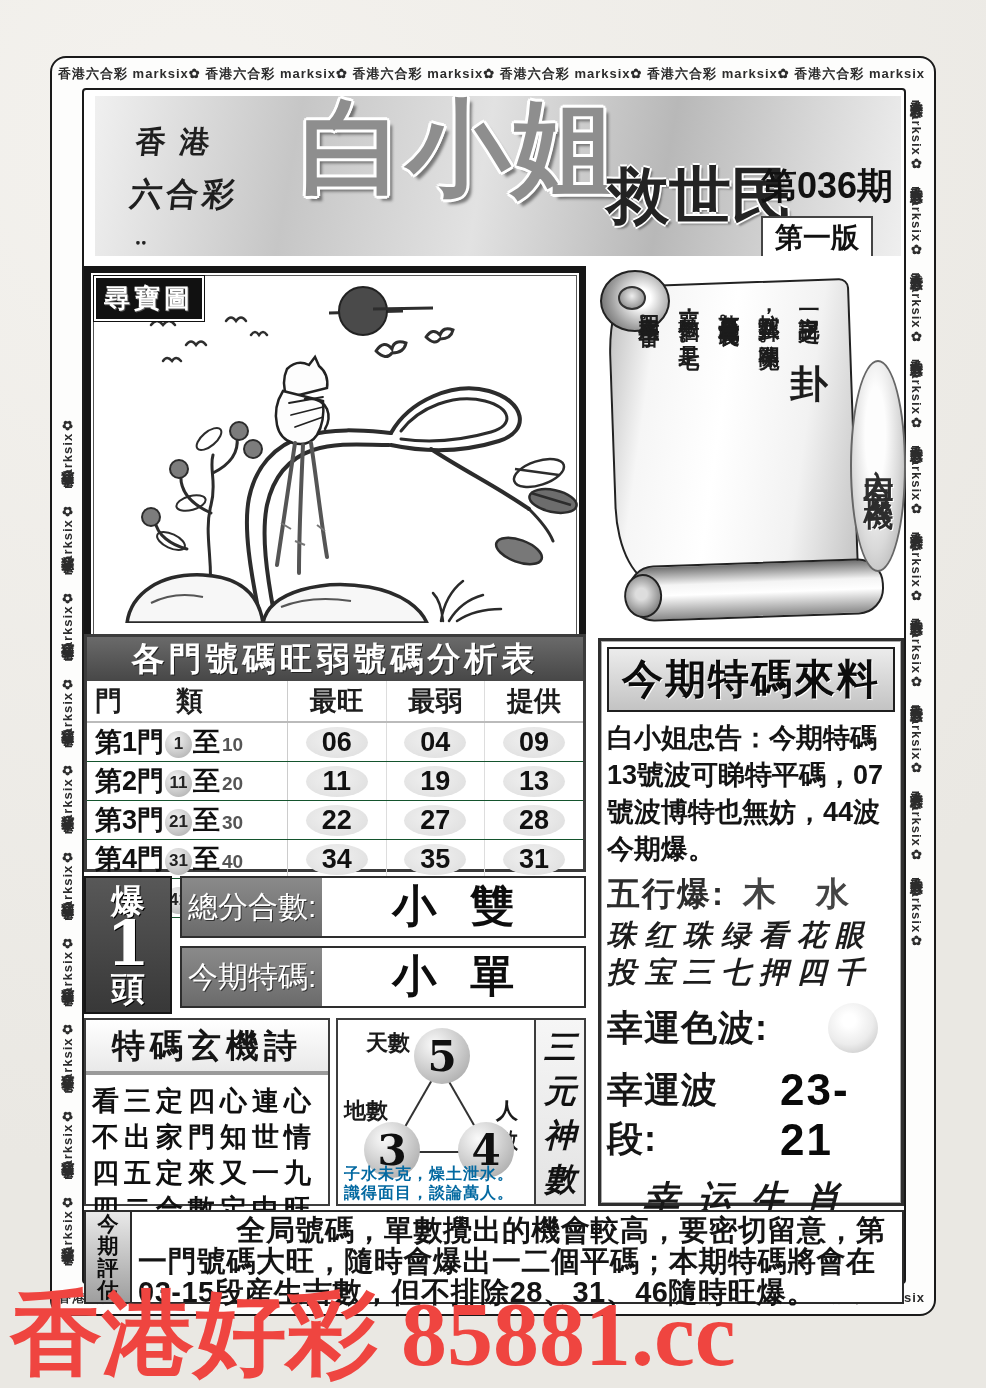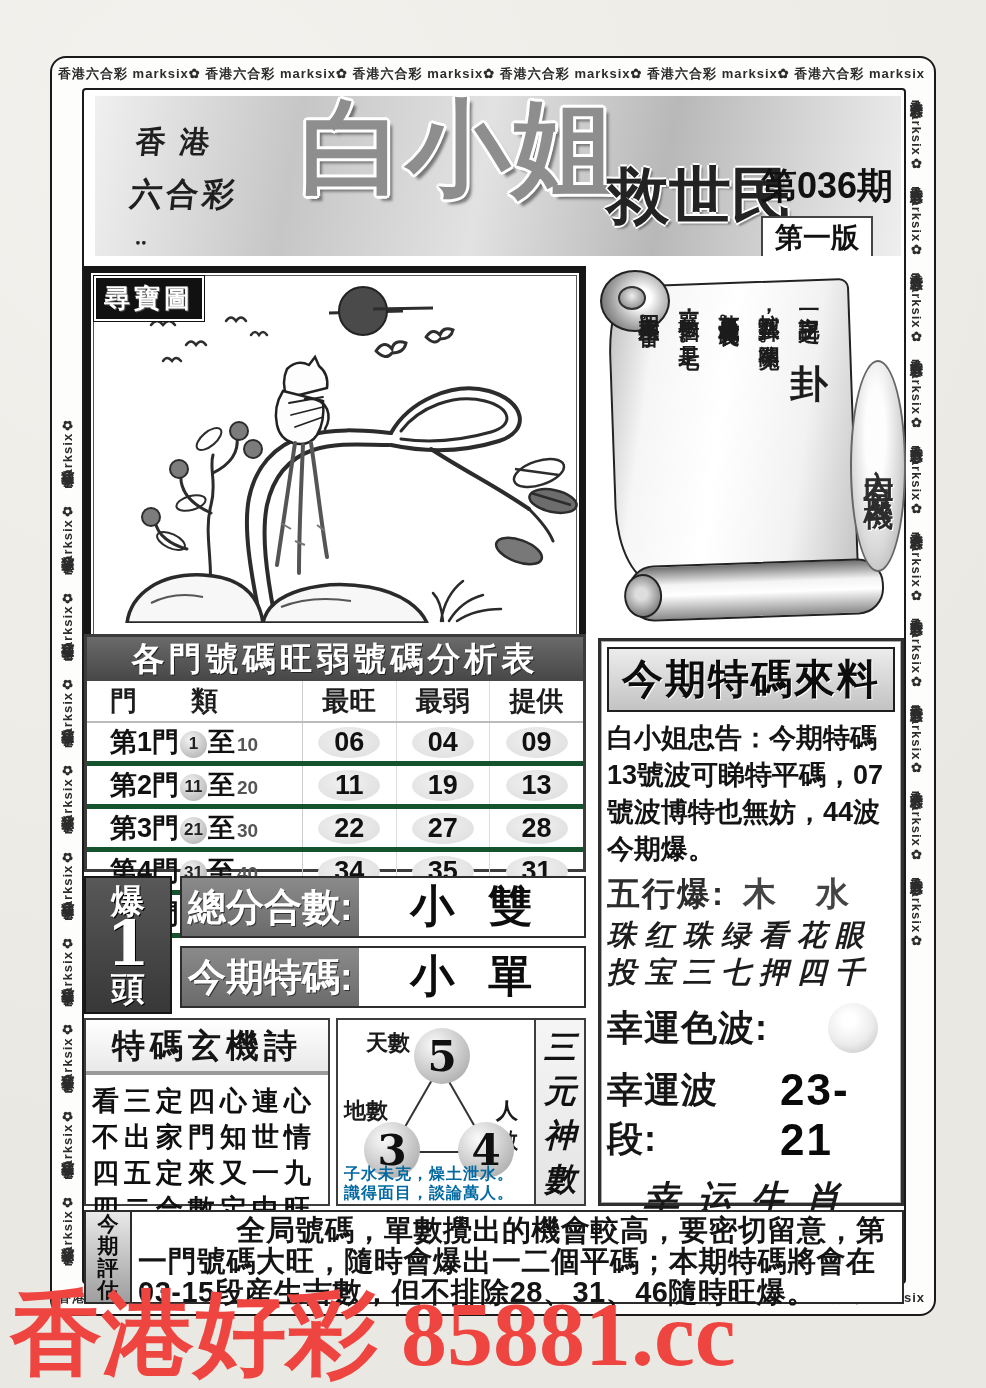--- a/index.html
+++ b/index.html
@@ -54,37 +54,37 @@
     background:radial-gradient(ellipse at 45% 35%,#fdfdfd 25%,#d9d9d9 60%,#9f9f9f 100%);
     display:flex;align-items:center;justify-content:center;}
   .mystic-badge span{writing-mode:vertical-rl;text-orientation:upright;font-size:30px;font-weight:900;color:#2d2d2d;letter-spacing:10px;font-family:"DejaVu Serif",serif;
     text-shadow:1px 1px 0 #fff;}
   
   .analysis{position:absolute;left:84px;top:634px;width:502px;height:238px;border:3px solid #3c3c3c;box-sizing:border-box;background:#fff;}
   .analysis-title{height:44px;line-height:44px;text-align:center;background:linear-gradient(180deg,#6a6a6a,#474747);color:#fff;
     font-size:33px;font-weight:900;letter-spacing:4px;text-shadow:1px 1px 0 #222;}
   .analysis table{width:100%;border-collapse:collapse;table-layout:fixed;}
   .analysis th{font-size:27px;font-weight:900;color:#1d1d1d;padding:2px 0;border-bottom:2px solid #bbb;}
-  .analysis td{font-size:27px;font-weight:900;color:#111;text-align:center;padding:1px 0;border-bottom:5px solid #14532d;}
-  .analysis td.door,.analysis th.door{text-align:left;padding-left:23px;border-right:1px solid #ccc;}
+  .analysis td{font-size:27px;font-weight:900;color:#111;text-align:center;padding:1px 0;border-bottom:1px solid #14532d;}
+  .analysis td.door,.analysis th.door{text-align:left;padding-left:8px;border-right:1px solid #ccc;}
   .analysis th.vcol,.analysis td.vcol{border-right:1px solid #ddd;}
   .cnum{display:inline-flex;width:27px;height:27px;border-radius:50%;background:radial-gradient(circle at 38% 32%,#f4f4f4,#a8a8a8);
     align-items:center;justify-content:center;font-size:17px;font-weight:900;color:#222;vertical-align:2px;margin:0 1px;}
   .tonum{font-size:19px;color:#555;font-weight:900;margin-left:2px;}
   .valpill{display:inline-block;min-width:58px;border-radius:50%;background:radial-gradient(ellipse at 45% 40%,#f1f1f1,#dcdcdc);padding:0 2px;}
   
   .burst{position:absolute;left:84px;top:876px;width:502px;height:138px;}
   .burst-side{position:absolute;left:0;top:0;width:88px;height:138px;background:linear-gradient(180deg,#585858,#383838);border:2px solid #161616;box-sizing:border-box;
     display:flex;flex-direction:column;align-items:center;justify-content:center;color:#fff;font-weight:900;text-shadow:1px 1px 0 #000;}
   .burst-side .c1{font-size:34px;line-height:32px;}
   .burst-side .c2{font-size:62px;line-height:54px;font-family:"DejaVu Serif",serif;}
   .burst-side .c3{font-size:34px;line-height:34px;}
   .burst-row{position:absolute;left:96px;width:406px;height:62px;border:2px solid #2e2e2e;box-sizing:border-box;display:flex;}
   .burst-row.r1{top:0;} .burst-row.r2{top:70px;}
-  .burst-label{background:linear-gradient(180deg,#8a8a8a,#6b6b6b);color:#fff;font-size:38px;font-weight:700;line-height:58px;padding:0 6px;white-space:nowrap;
+  .burst-label{background:linear-gradient(180deg,#8a8a8a,#6b6b6b);color:#fff;font-size:30px;font-weight:400;line-height:58px;padding:0 6px;white-space:nowrap;
     text-shadow:1px 1px 0 #333;}
   .burst-val{flex:1;background:#fff;color:#0d0d0d;font-size:44px;font-weight:900;font-family:"DejaVu Serif",serif;line-height:56px;text-align:center;letter-spacing:34px;text-indent:34px;}
   
   .poem{position:absolute;left:84px;top:1018px;width:246px;height:188px;border:2px solid #3d3d3d;box-sizing:border-box;background:#fff;}
   .poem-title{font-size:33px;font-weight:900;text-align:center;letter-spacing:5px;padding:4px 0 2px;background:linear-gradient(180deg,#fff,#e9e9e9);
     border-bottom:4px solid #9a9a9a;color:#151515;}
   .poem-lines{padding:8px 4px 0 6px;}
   .poem-lines div{font-size:27px;font-weight:900;color:#101010;letter-spacing:5px;line-height:36px;white-space:nowrap;}
   
   .sanyuan{position:absolute;left:336px;top:1018px;width:250px;height:188px;border:2px solid #3d3d3d;box-sizing:border-box;background:#fff;}

